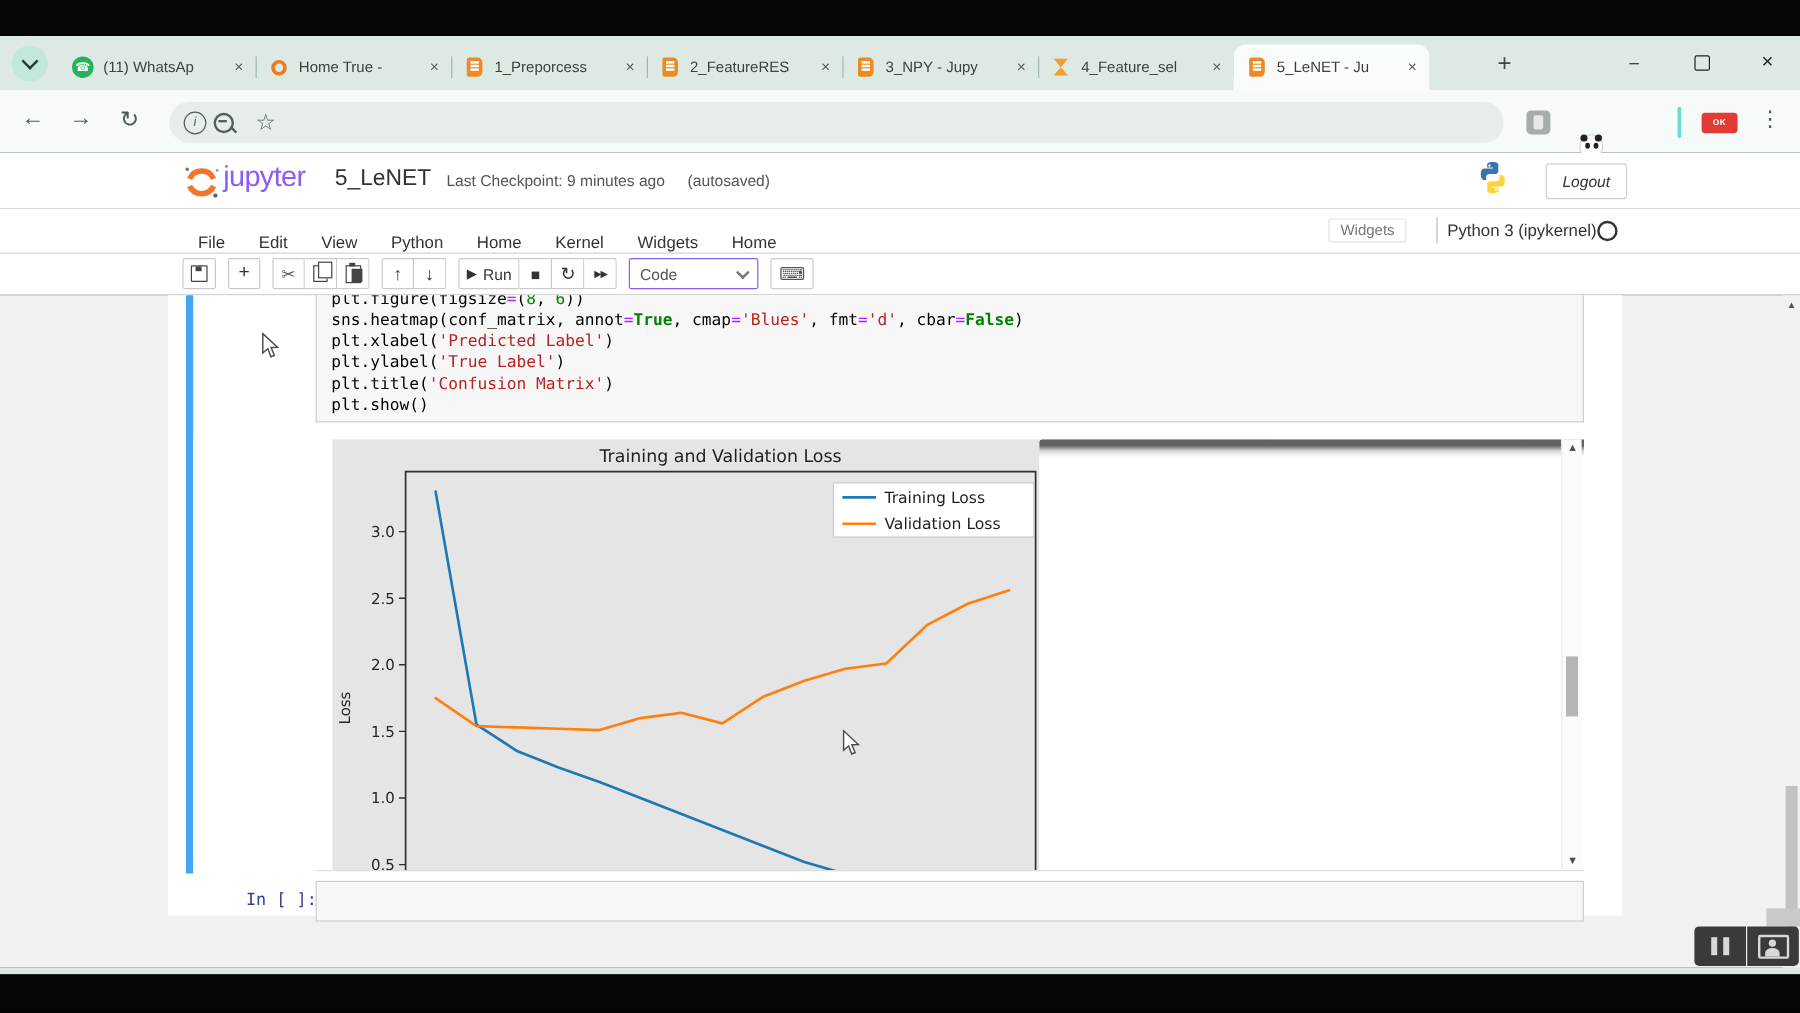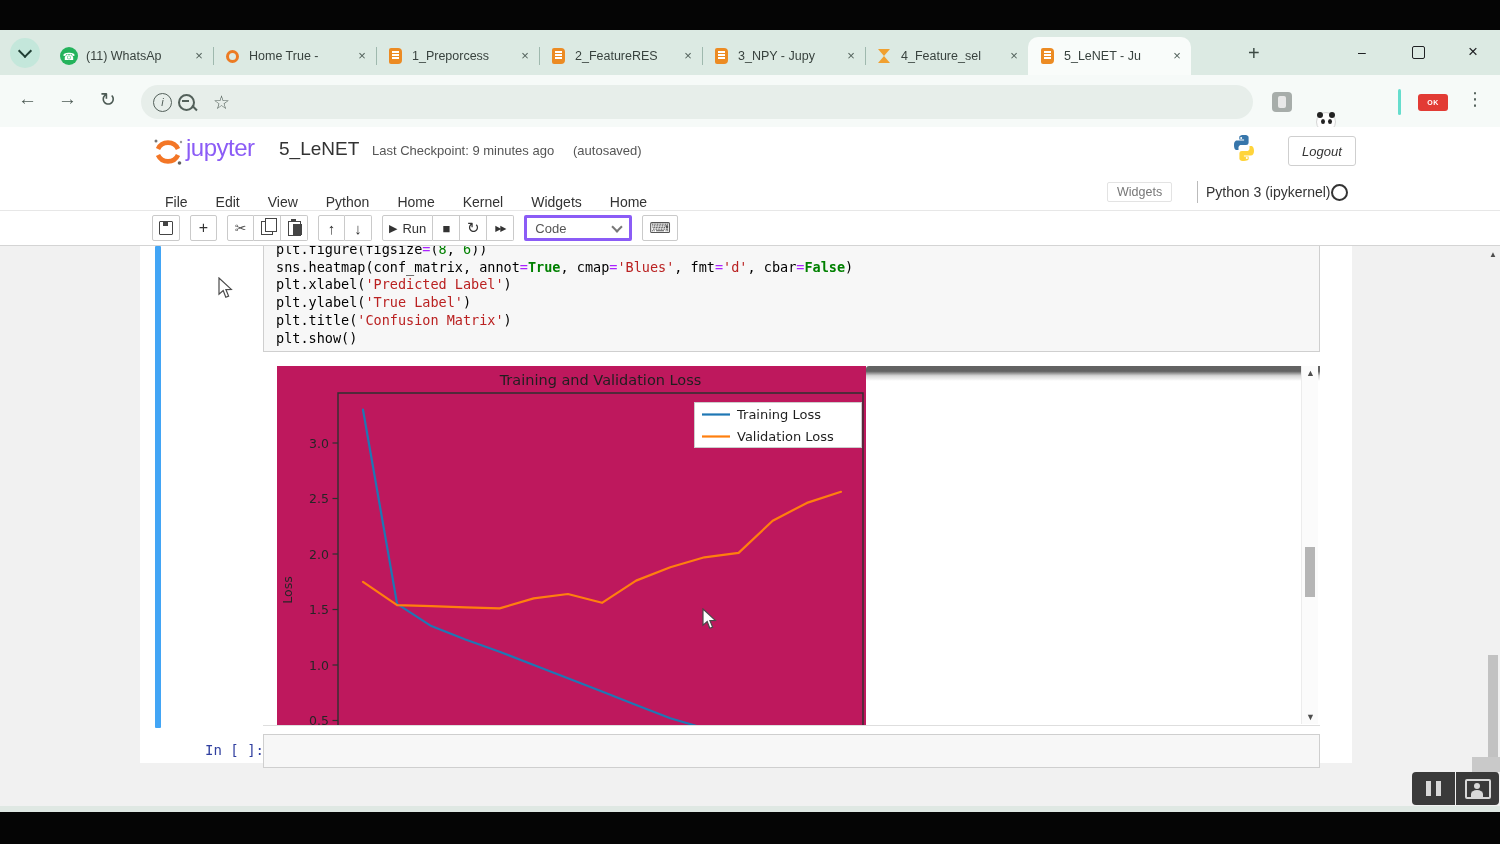--- a/index.html
+++ b/index.html
@@ -89,36 +89,36 @@
   .grp .tbtn:first-child{border-left-width:1px;border-radius:2px 0 0 2px;}
   .grp .tbtn:last-child{border-radius:0 2px 2px 0;}
   .single{margin-left:10px;border-radius:2px;}
   .icon-save{width:12px;height:12px;border:1.6px solid #444;border-radius:1px;position:relative;}
   .icon-save:before{content:"";position:absolute;left:2.5px;top:0;width:5px;height:4px;background:#444;}
   .icon-copy{width:10px;height:12px;border:1.5px solid #444;position:relative;background:#fff;}
   .icon-copy:before{content:"";position:absolute;left:2.5px;top:-4.5px;width:10px;height:12px;border:1.5px solid #444;background:#fff;}
   .icon-paste{width:11px;height:13px;border:1.5px solid #444;position:relative;background:#fff;}
   .icon-paste:before{content:"";position:absolute;left:2px;top:-2.5px;width:5px;height:3px;background:#444;}
   .icon-paste:after{content:"";position:absolute;left:4.5px;top:2px;width:9px;height:11px;background:#444;}
-  #celltype{margin-left:10px;width:108px;height:26px;border:3px solid #8b5cf6;border-radius:2px;display:flex;
+  #celltype{margin-left:10px;width:108px;height:26px;border:1px solid #8b5cf6;border-radius:2px;display:flex;
             align-items:center;padding:0 8px;box-sizing:border-box;font-size:13px;color:#555;cursor:pointer;}
   #celltype .chev{border-color:#777;width:6px;height:6px;margin-left:auto;margin-top:-2px;}
   
   #site{left:0;top:246px;width:1500px;height:560px;background:#f1f1f1;}
   #container{left:140px;top:246px;width:1212px;height:517px;background:#fff;}
   #selbar{left:155px;top:246px;width:6px;height:482px;background:#42a5f5;border-radius:1px;}
   #codebox{left:263px;top:246px;width:1057px;height:106px;background:#f7f7f7;border:1px solid #cfcfcf;border-top:none;
            box-sizing:border-box;overflow:hidden;cursor:text;}
   #codelines{margin:-5px 0 0 12px;font-family:"DejaVu Sans Mono","Liberation Mono",monospace;font-size:13.5px;line-height:17.7px;white-space:pre;}
   .tok-d{color:#000;margin-top:40px;} .tok-o{color:#aa22ff;} .tok-n{color:#008000;}
   .tok-k{color:#008000;font-weight:bold;} .tok-s{color:#ba2121;}
   #outarea{left:161px;top:366px;width:1159px;height:360px;background:#fff;overflow:hidden;}
   #outshadow{left:705px;top:0px;width:597px;height:15px;border-radius:3px;
      background:linear-gradient(to bottom,rgba(55,55,55,.78) 35%,rgba(120,120,120,.30) 65%,rgba(255,255,255,0));}
-  #figure{left:116px;top:0;width:589px;height:360px;background:#be185d;}
+  #figure{left:116px;top:0;width:589px;height:360px;background:#e5e5e5;}
   #outline{left:263px;top:725px;width:1057px;height:1px;background:#dedede;}
   
   #oscroll{left:1301px;top:366px;width:17px;height:358px;background:#fbfbfb;border-left:1px solid #ececec;box-sizing:border-box;}
   #oscroll .sarrow{position:absolute;left:4px;font-size:9px;color:#4d4d4d;}
   #othumb{position:absolute;left:3px;top:181px;width:10px;height:50px;background:#b5b5b5;}
   
   #emptyprompt{left:205px;top:742px;font-family:"DejaVu Sans Mono","Liberation Mono",monospace;font-size:14px;color:#303f9f;}
   #emptybox{left:263px;top:734px;width:1057px;height:34px;background:#f7f7f7;border:1px solid #cfcfcf;box-sizing:border-box;cursor:text;}
   
   #pscroll{left:1486px;top:246px;width:14px;height:564px;background:#f1f1f1;}

